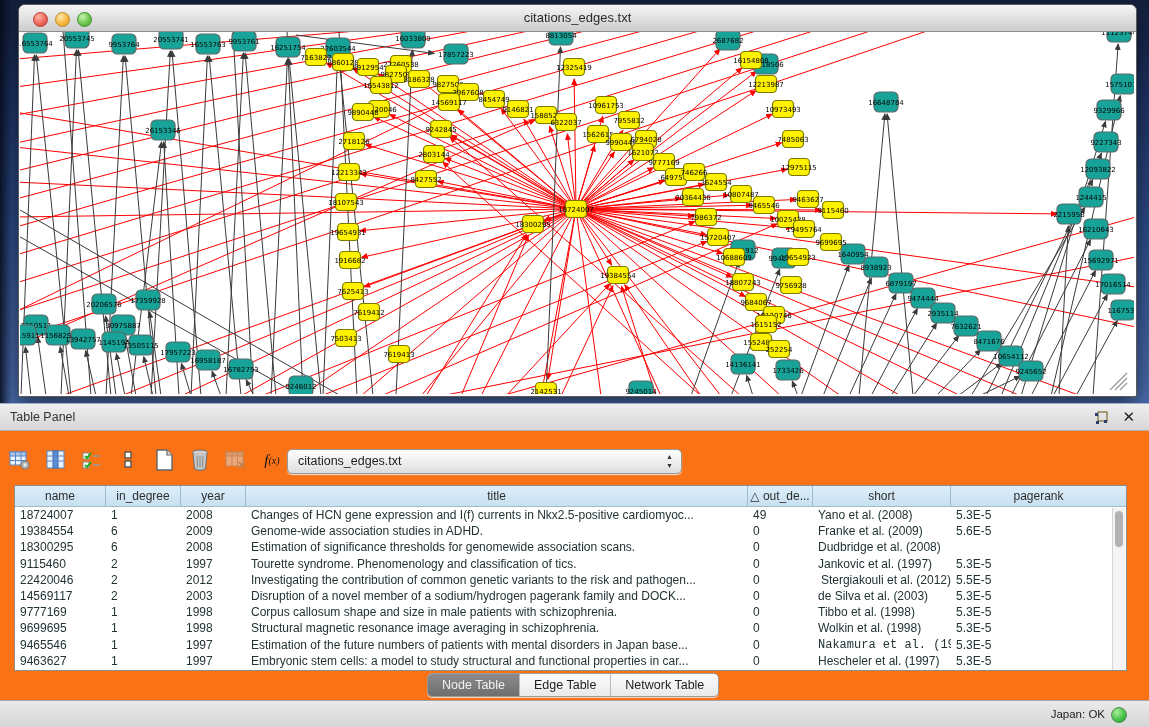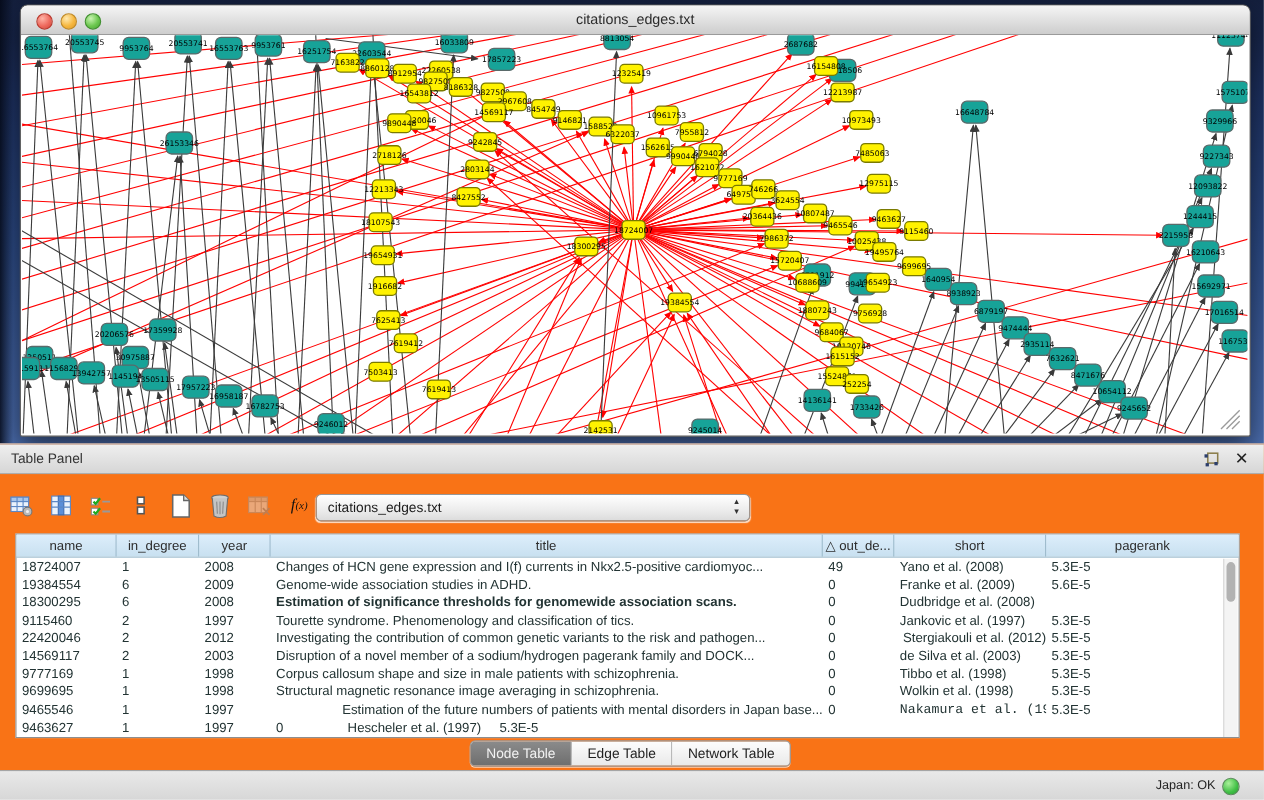--- a/index.html
+++ b/index.html
@@ -859,21 +859,21 @@
           <div class="g-cell" style="width: 65px;">2009</div>
           <div class="g-cell" style="width: 502px;">Genome-wide association studies in ADHD.</div>
           <div class="g-cell" style="width: 65px;">0</div>
           <div class="g-cell" style="width: 138px;">Franke et al. (2009)</div>
           <div class="g-cell" style="width: 175px;">5.6E-5</div>
         </div>
         <div class="g-row">
           <div class="g-cell" style="width: 91px;">18300295</div>
           <div class="g-cell" style="width: 75px;">6</div>
           <div class="g-cell" style="width: 65px;">2008</div>
-          <div class="g-cell" style="width: 502px; font-weight: bold;">Estimation of significance thresholds for genomewide association scans.</div>
+          <div class="g-cell" style="width: 502px;">Estimation of significance thresholds for genomewide association scans.</div>
           <div class="g-cell" style="width: 65px;">0</div>
           <div class="g-cell" style="width: 138px;">Dudbridge et al. (2008)</div>
           <div class="g-cell" style="width: 175px; margin-top: 33px;">5.9E-5</div>
         </div>
         <div class="g-row">
           <div class="g-cell" style="width: 91px;">9115460</div>
           <div class="g-cell" style="width: 75px;">2</div>
           <div class="g-cell" style="width: 65px;">1997</div>
           <div class="g-cell" style="width: 502px;">Tourette syndrome. Phenomenology and classification of tics.</div>
           <div class="g-cell" style="width: 65px;">0</div>
@@ -913,29 +913,30 @@
           <div class="g-cell" style="width: 65px;">1998</div>
           <div class="g-cell" style="width: 502px;">Structural magnetic resonance image averaging in schizophrenia.</div>
           <div class="g-cell" style="width: 65px;">0</div>
           <div class="g-cell" style="width: 138px;">Wolkin et al. (1998)</div>
           <div class="g-cell" style="width: 175px;">5.3E-5</div>
         </div>
         <div class="g-row">
           <div class="g-cell" style="width: 91px;">9465546</div>
           <div class="g-cell" style="width: 75px;">1</div>
           <div class="g-cell" style="width: 65px;">1997</div>
-          <div class="g-cell" style="width: 502px; text-align: right;">Estimation of the future numbers of patients with mental disorders in Japan base...</div>
+          <div class="g-cell" style="width: 502px;">Estimation of the future numbers of patients with mental disorders in Japan base...</div>
           <div class="g-cell" style="width: 65px;">0</div>
           <div class="g-cell" style="width: 138px; font-family: Liberation Mono, monospace;">Nakamura et al. (1997)</div>
           <div class="g-cell" style="width: 175px;">5.3E-5</div>
         </div>
         <div class="g-row">
           <div class="g-cell" style="width: 91px;">9463627</div>
           <div class="g-cell" style="width: 75px;">1</div>
           <div class="g-cell" style="width: 65px;">1997</div>
+          <div class="g-cell" style="width: 502px;">Embryonic stem cells: a model to study structural and functional properties in car...</div>
           <div class="g-cell" style="width: 65px;">0</div>
           <div class="g-cell" style="width: 138px;">Hescheler et al. (1997)</div>
           <div class="g-cell" style="width: 175px;">5.3E-5</div>
         </div>
       </div>
     <div class="vscroll">
       <div class="vthumb"></div>
     </div>
   </div>
 

